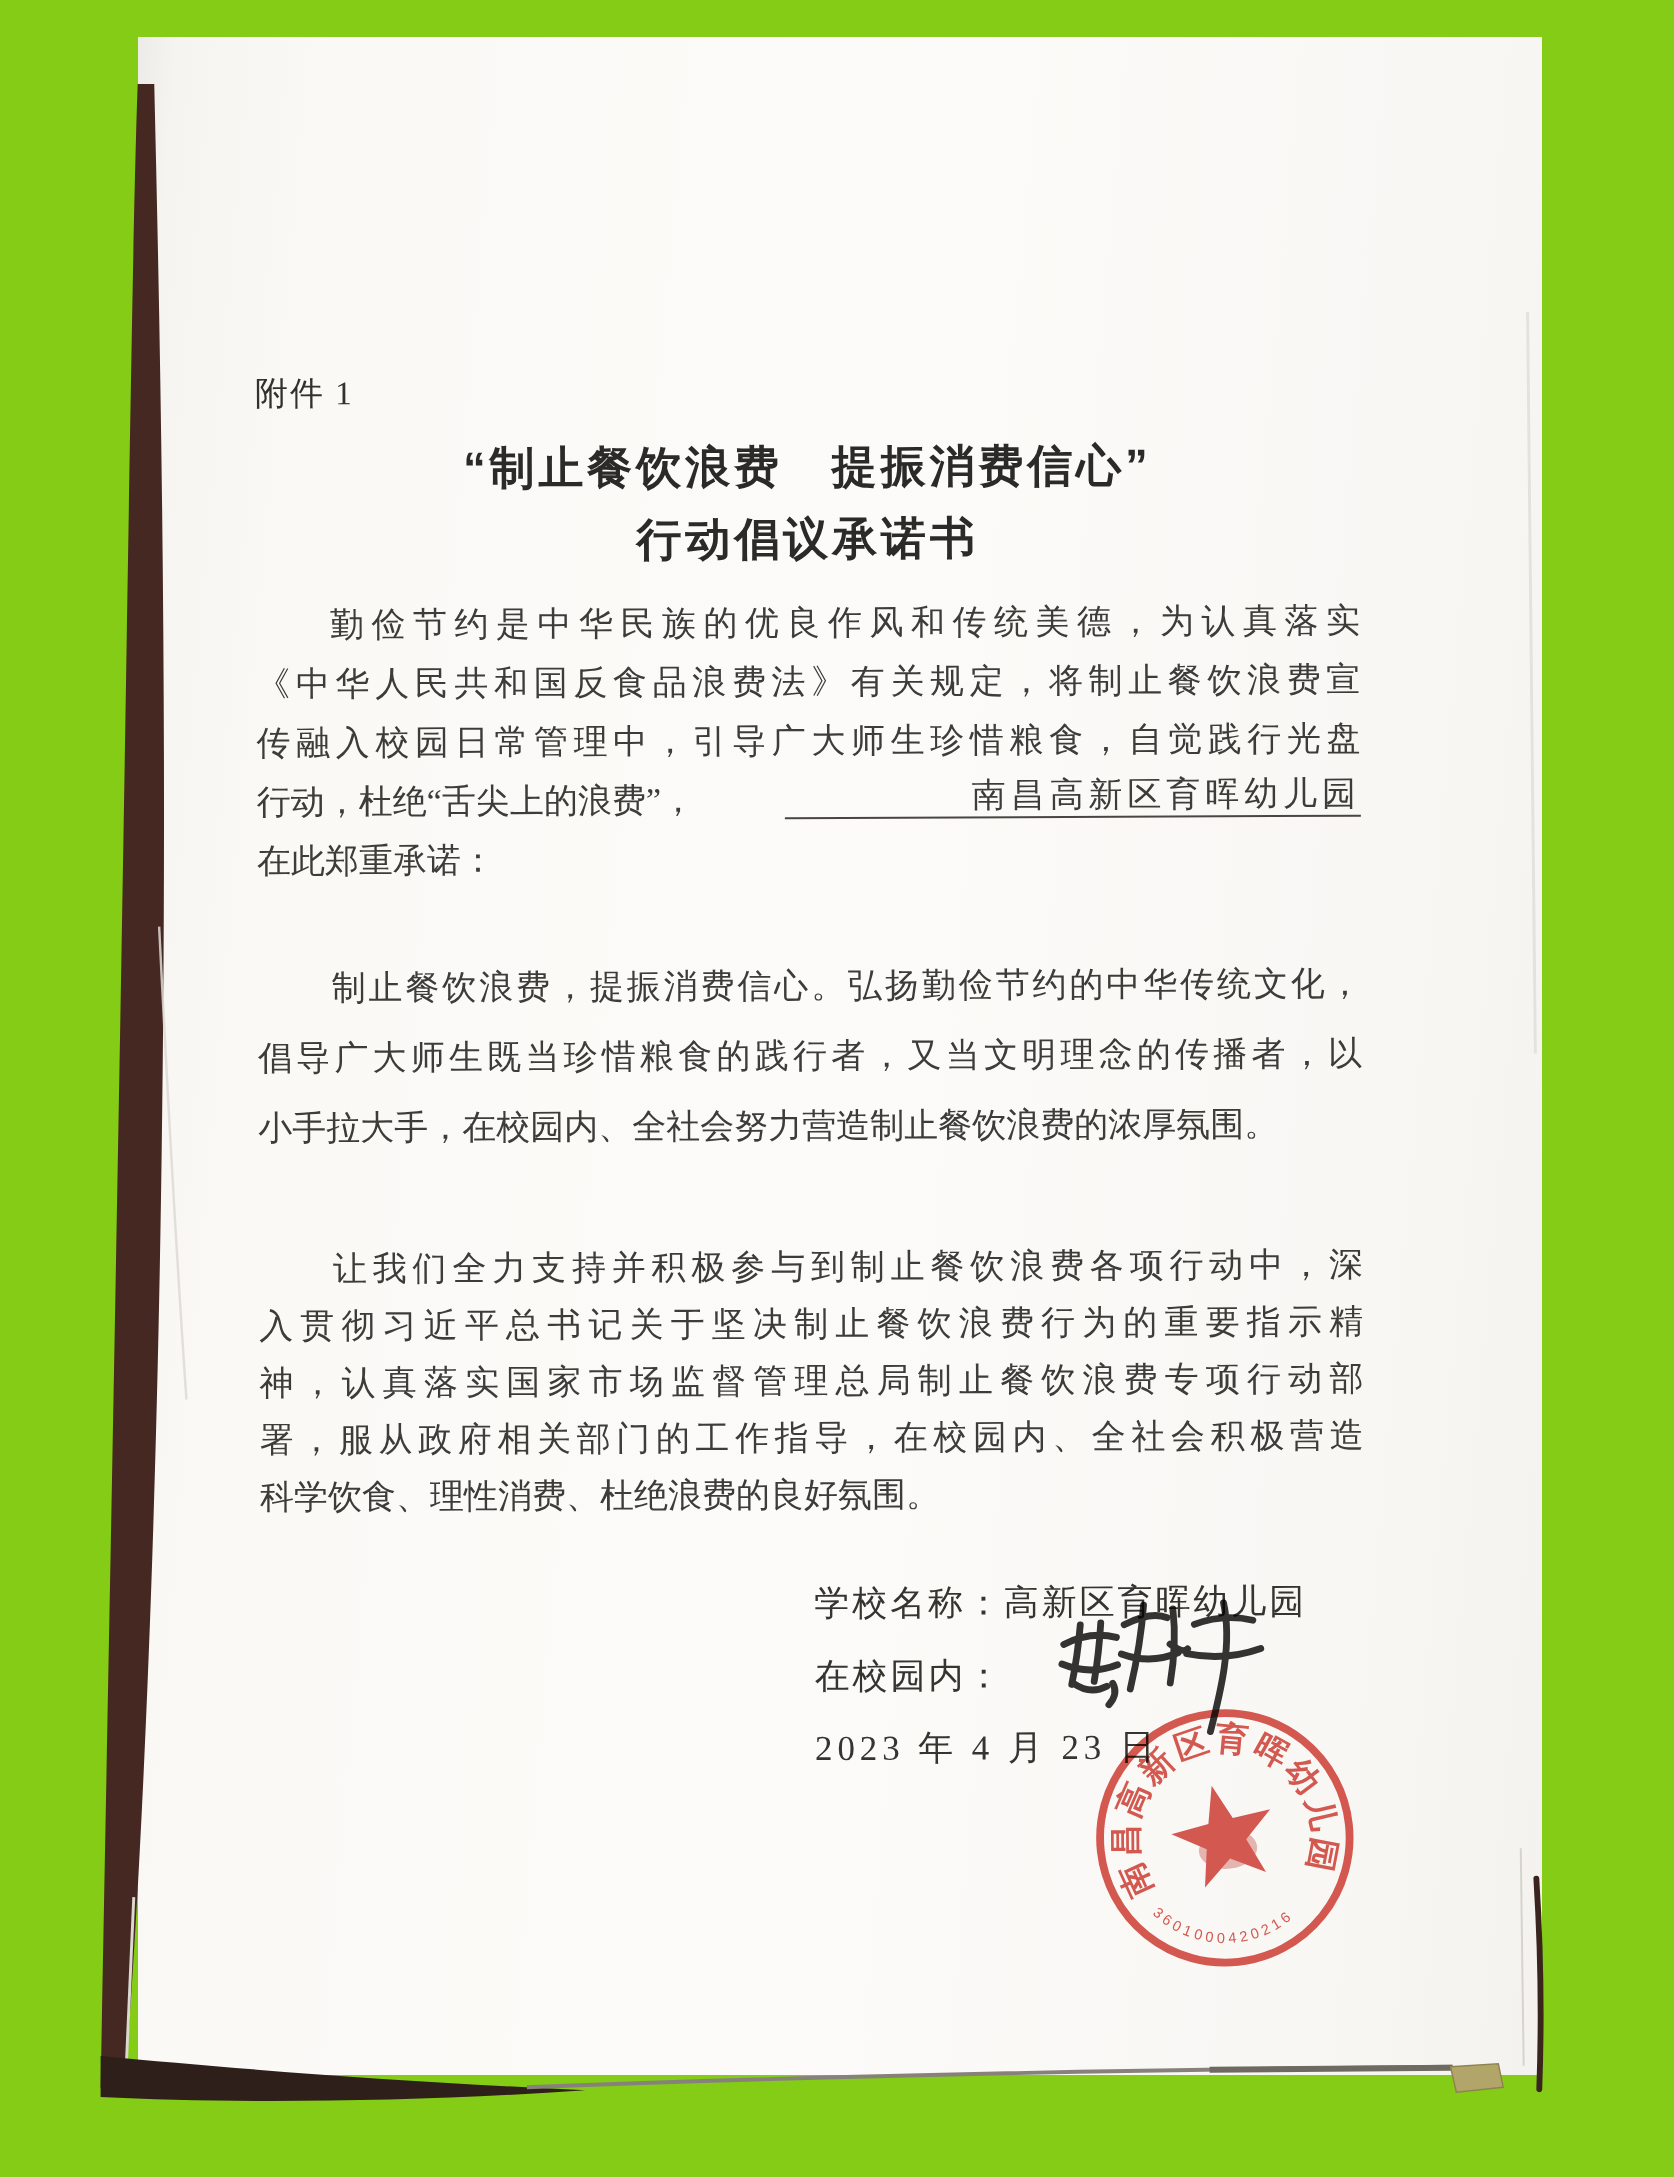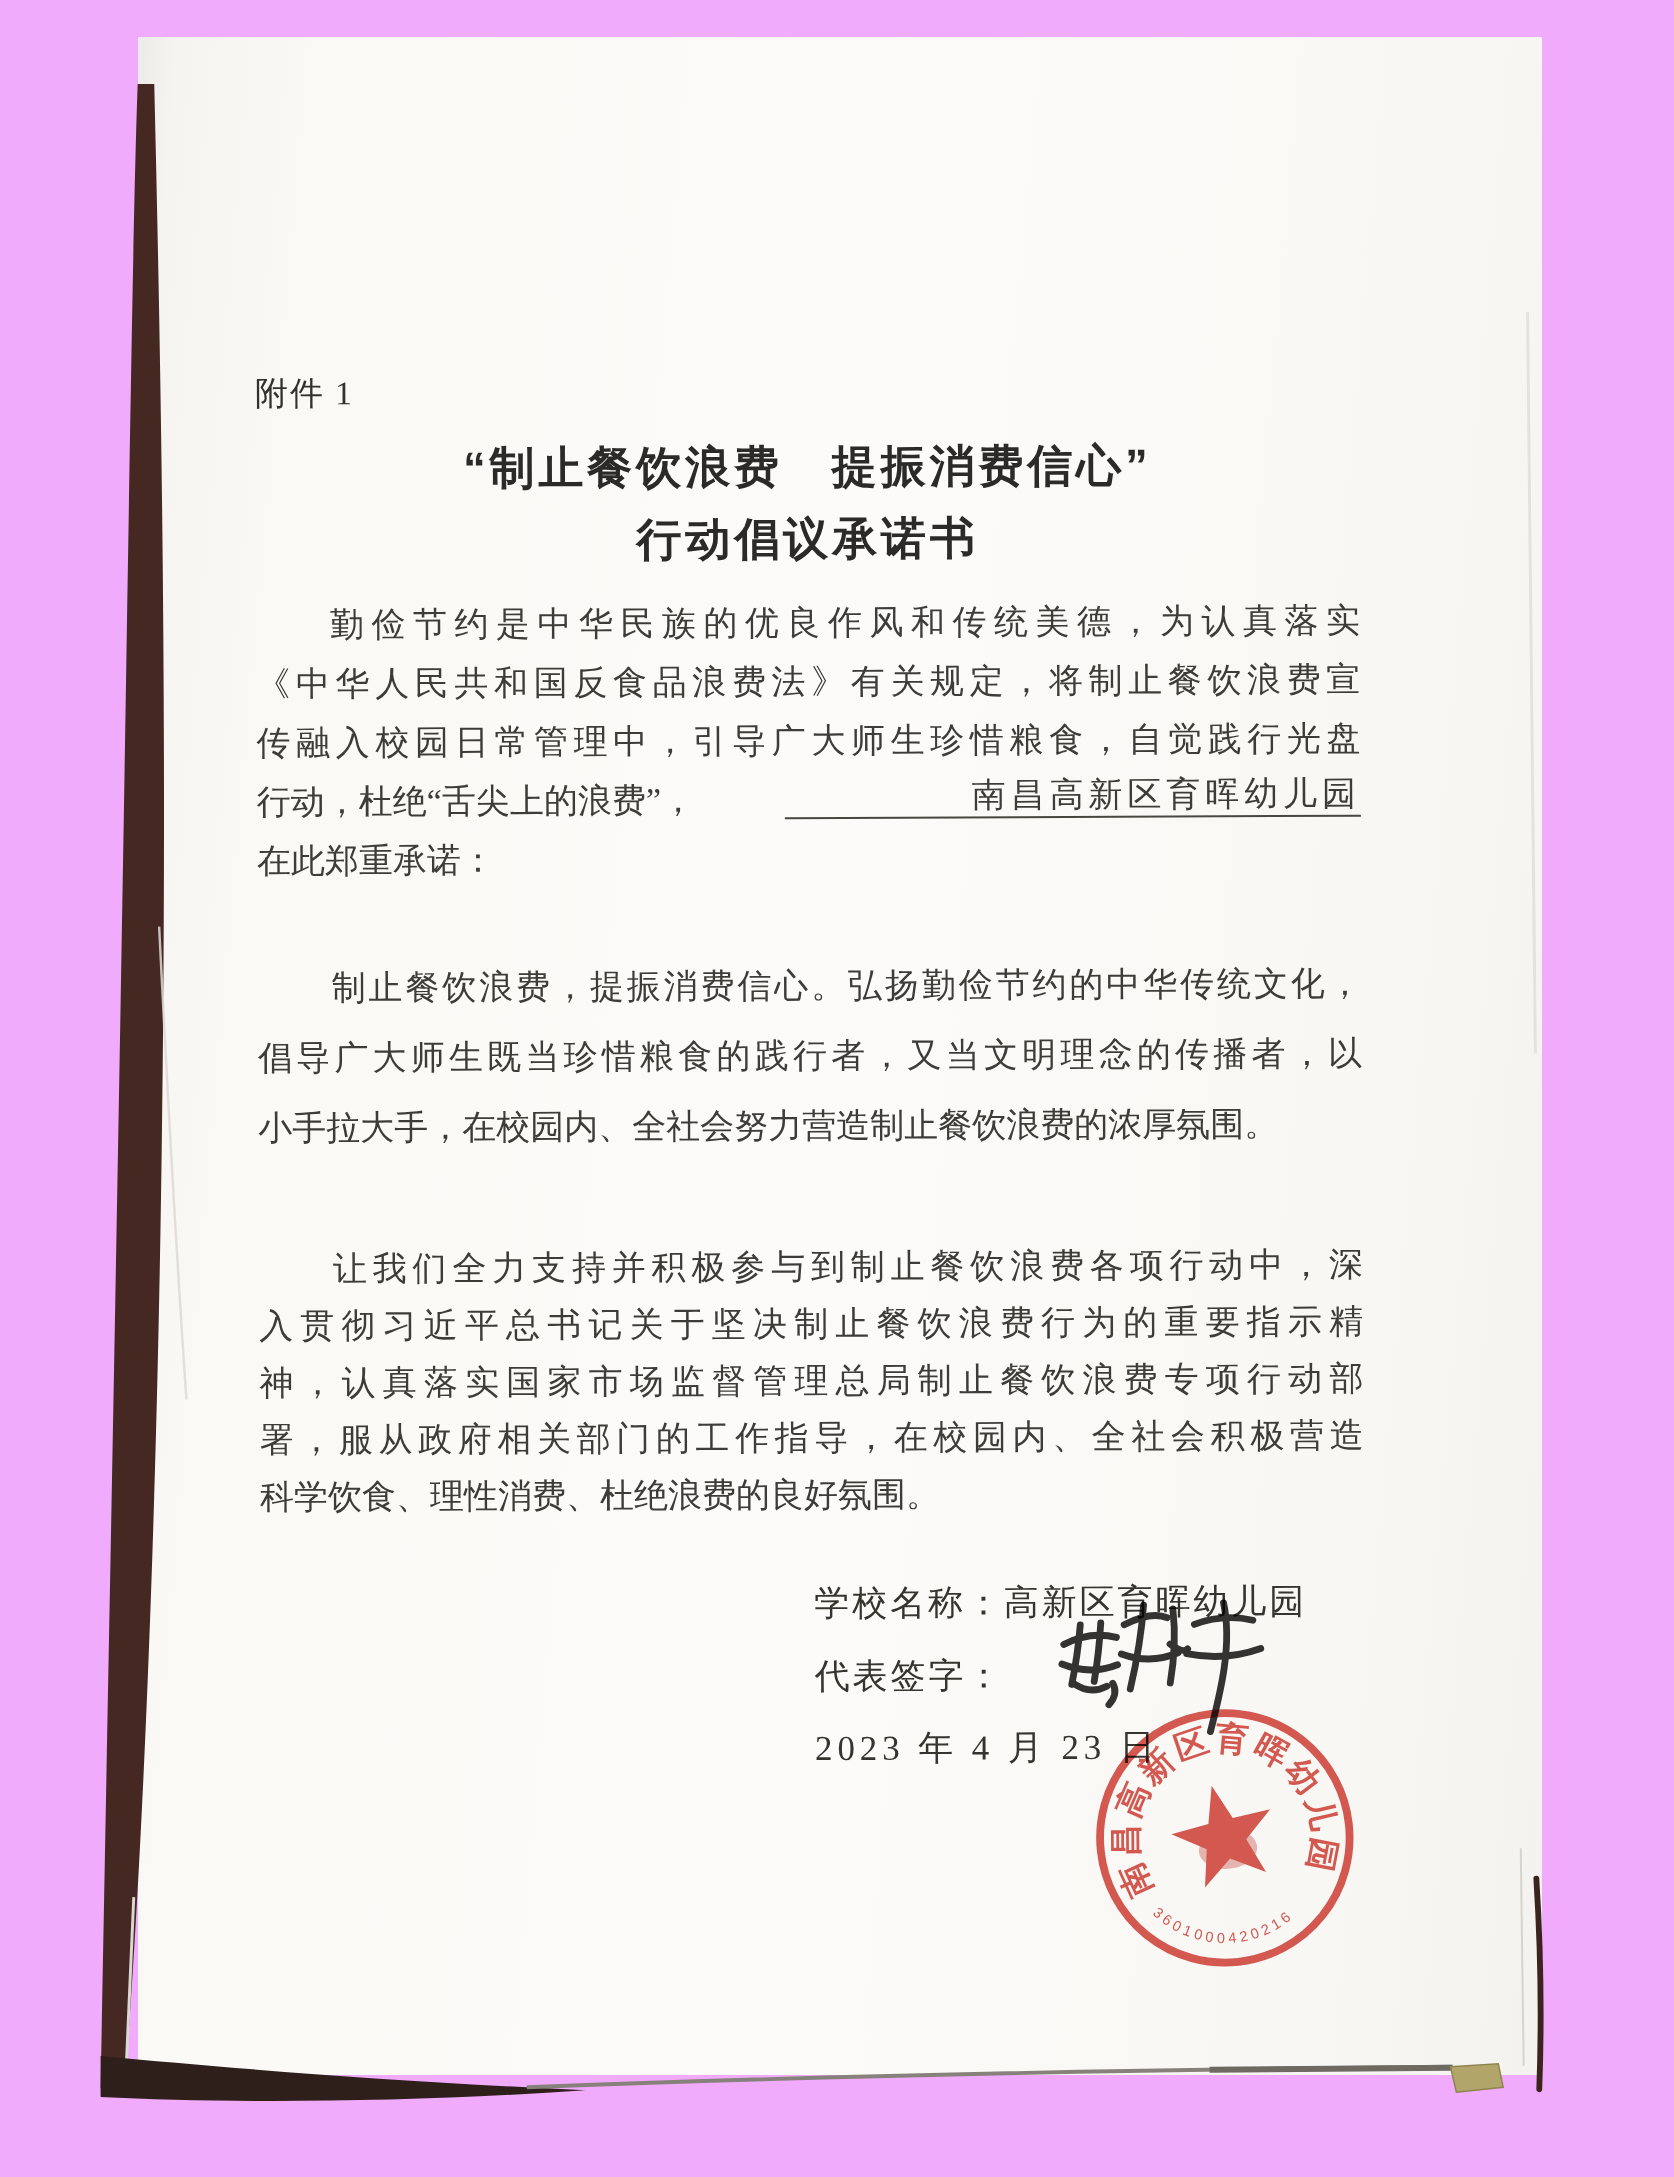--- a/index.html
+++ b/index.html
@@ -1,16 +1,16 @@
 <!DOCTYPE html>
 <html><head>
 <meta charset="utf-8">
 <style>
   html,body{margin:0;padding:0;background:#fff;}
-  .photo{position:relative;width:1675px;height:2178px;background:#f0abfc;overflow:hidden;
+  .photo{position:relative;width:1675px;height:2178px;background:#84cc16;overflow:hidden;
          font-family:"Liberation Serif", serif;color:#3b3936;}
   .paper{position:absolute;left:138px;top:37px;width:1404px;height:2038px;
          background:linear-gradient(95deg,#edebe7 0%,#f5f4f1 2.5%,#faf9f6 12%,#fcfbf9 50%,#f8f7f4 85%,#f3f2ee 100%);}
   .edges{position:absolute;left:0;top:0;z-index:3;pointer-events:none;}
   .content{position:absolute;left:0;top:0;width:1675px;height:2178px;z-index:4;
            transform:rotate(-0.25deg);transform-origin:839px 1073px;}
   .abs{position:absolute;}
   .attach{left:258px;top:369px;font-size:33px;letter-spacing:2px;color:#33312e;}
   .title{left:258px;width:1104px;text-align:center;font-family:"Liberation Sans", sans-serif;
          font-weight:700;font-size:45px;color:#2c2a28;letter-spacing:3.9px;}
@@ -81,21 +81,21 @@
 
     <div class="abs para p3">
       <div class="bl j ind">让我们全力支持并积极参与到制止餐饮浪费各项行动中，深</div>
       <div class="bl j">入贯彻习近平总书记关于坚决制止餐饮浪费行为的重要指示精</div>
       <div class="bl j">神，认真落实国家市场监督管理总局制止餐饮浪费专项行动部</div>
       <div class="bl j">署，服从政府相关部门的工作指导，在校园内、全社会积极营造</div>
       <div class="bl">科学饮食、理性消费、杜绝浪费的良好氛围。</div>
     </div>
 
     <div class="abs sigline school">学校名称：高新区育晖幼儿园</div>
-    <div class="abs sigline signlabel">代表签字：</div>
+    <div class="abs sigline signlabel">在校园内：</div>
     <div class="abs sigline dateline">2023 年 4 月 23 日</div>
 
     <svg class="abs sigsvg" width="400" height="351" viewBox="0 0 410 360" aria-label="黄新平">
       <g stroke="#242220" stroke-width="7" stroke-linecap="round" fill="none" opacity="0.92">
         <path d="M153,62 Q180,48 207,55"></path>
         <path d="M170,42 Q167,75 161,103"></path>
         <path d="M191,40 Q189,72 184,100"></path>
         <path d="M151,82 Q180,94 208,83"></path>
         <path d="M163,102 Q180,114 197,105"></path>
         <path d="M203,102 Q209,113 199,124"></path>

